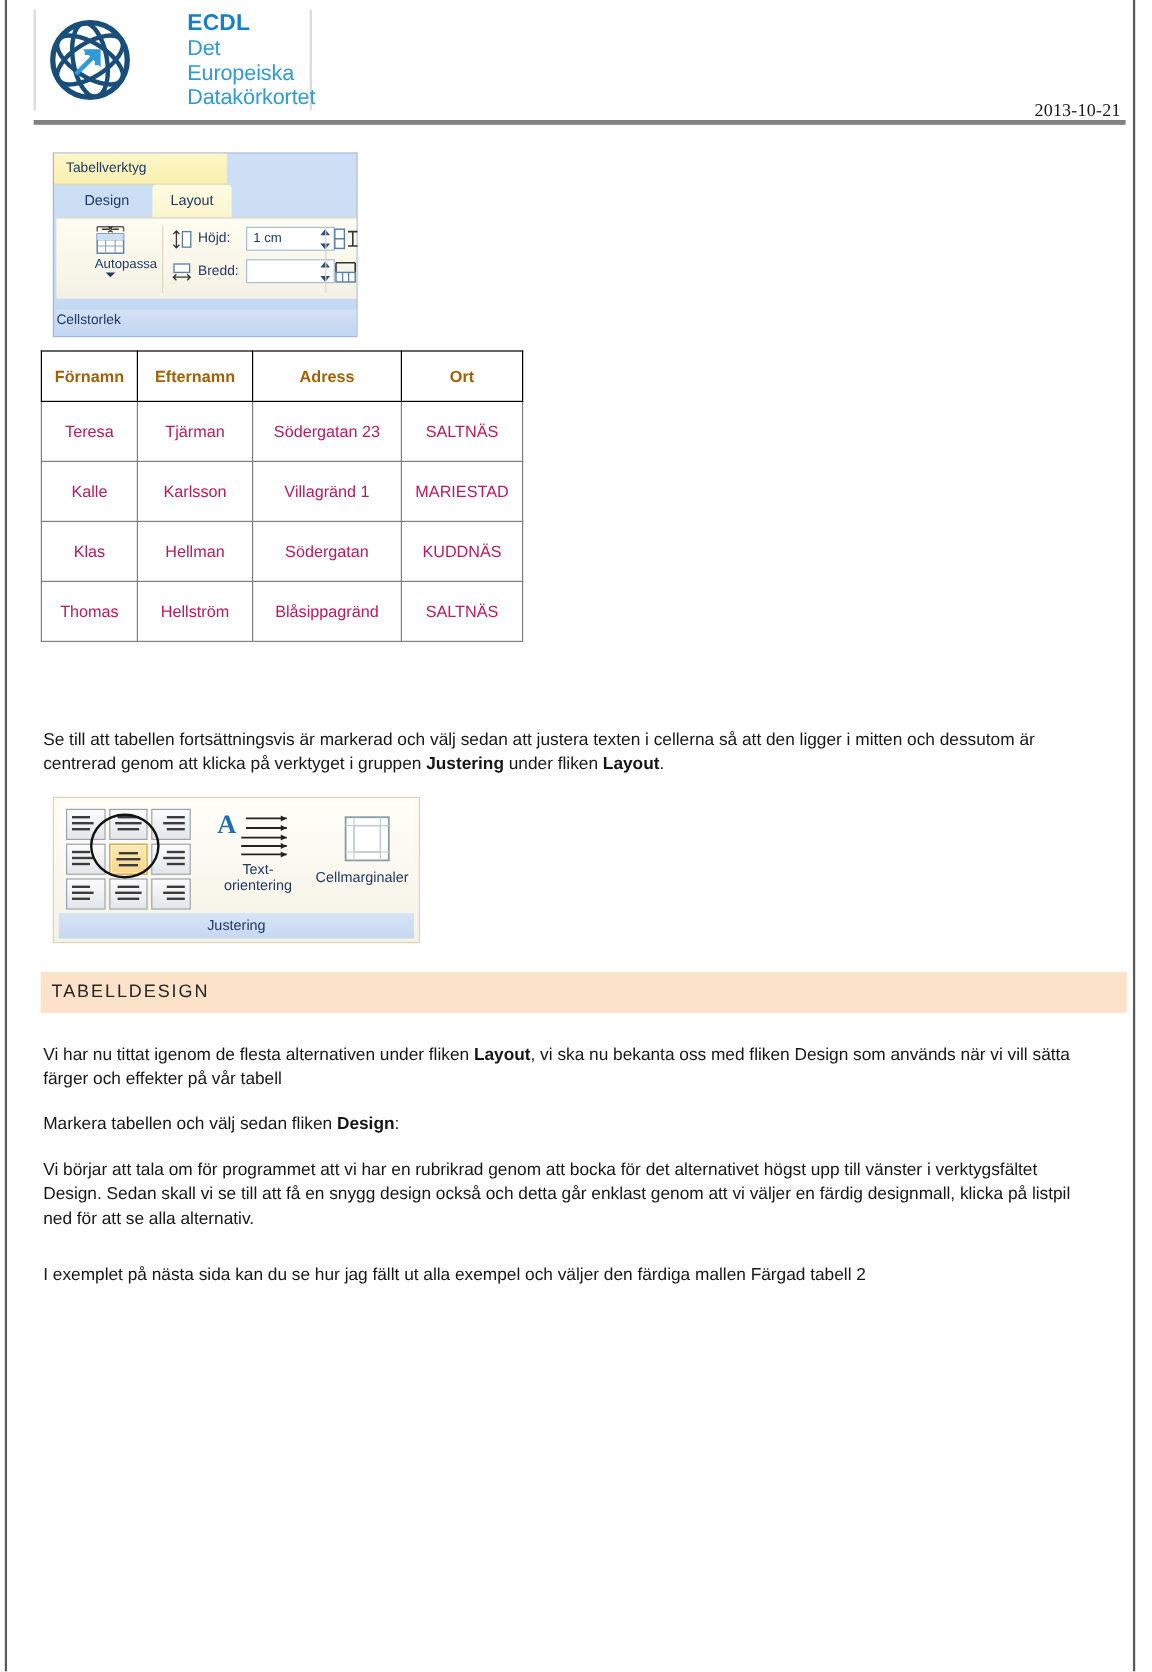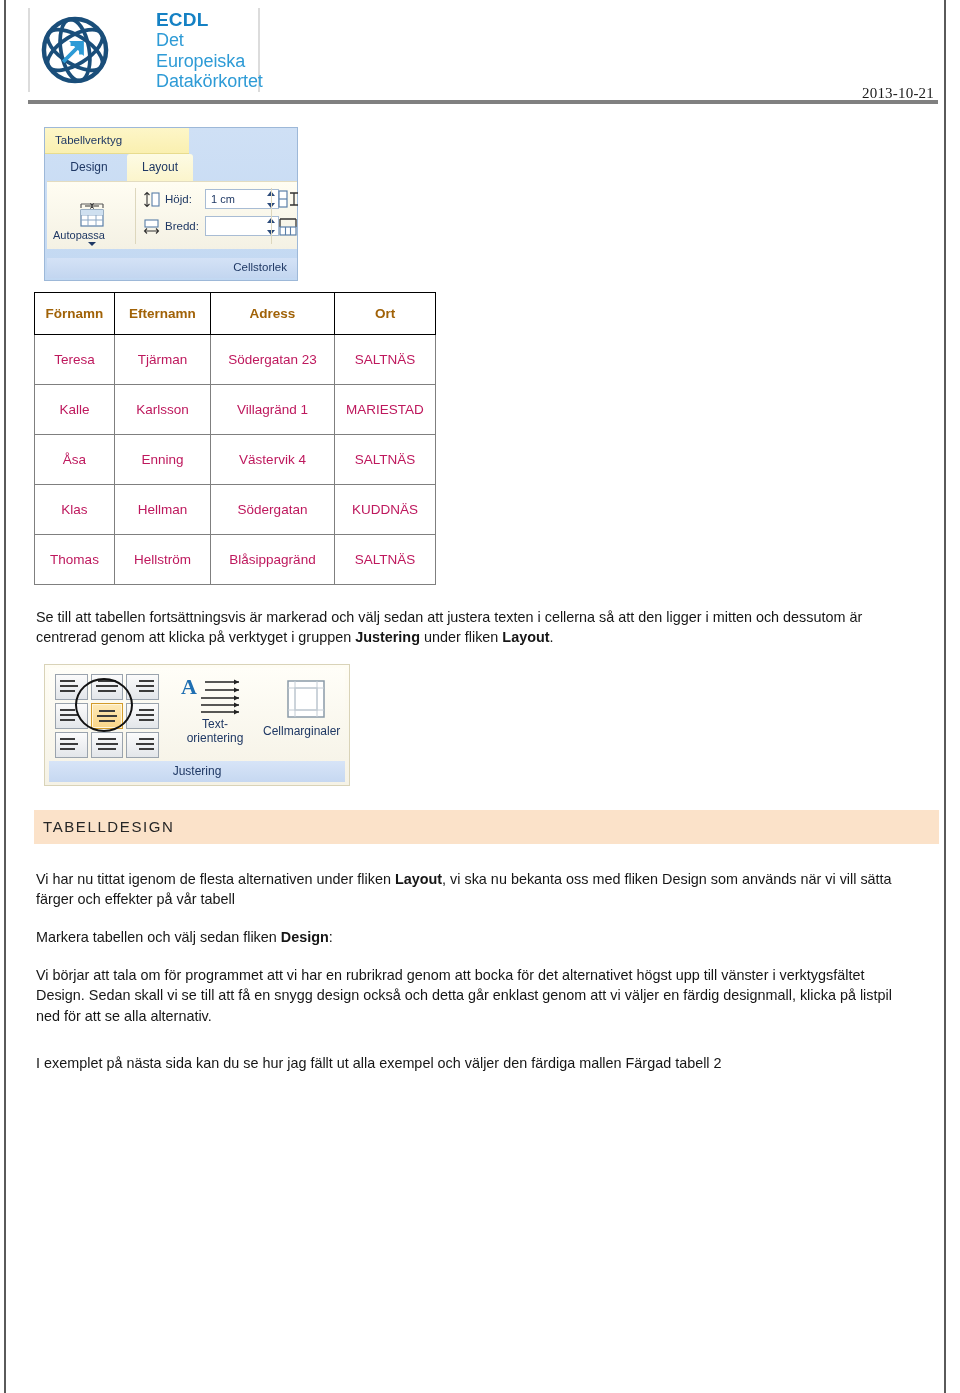--- a/index.html
+++ b/index.html
@@ -91,22 +91,22 @@
     left: 82px; width: 66px;
     background: linear-gradient(#fdfbe4, #fbf5cc);
     border-radius: 3px 3px 0 0;
   }
   .rb1-body {
     position: absolute; left: 2px; top: 53px; width: 250px; height: 68px;
     background: linear-gradient(#fffdf2, #f4f1e4);
     border-top: 1px solid #e3dcc0;
   }
   .rb1-autopassa {
-    position: absolute; left: 6px; top: 17px; width: 78px; height: 64px;
-    text-align: left;
+    position: absolute; left: 6px; top: 2px; width: 78px; height: 64px;
+    text-align: right;
   }
   .rb1-autopassa .glyph {
     display: block; margin: 3px auto 1px; width: 30px; height: 26px;
   }
   .rb1-autopassa .lbl { font-size: 11px; color: #1f3864; display:block; }
   .rb1-autopassa .caret {
     display:block; width:0; height:0; margin: 1px auto 0;
     border-left: 4px solid transparent; border-right: 4px solid transparent;
     border-top: 4px solid #1f3864;
   }
@@ -131,21 +131,21 @@
   .rb1-spin .arrows i {
     width: 0; height: 0; display: block;
     border-left: 4px solid transparent; border-right: 4px solid transparent;
   }
   .rb1-spin .arrows i.up { border-bottom: 5px solid #2b4a7a; }
   .rb1-spin .arrows i.dn { border-top: 5px solid #2b4a7a; }
   .rb1-tblicon { position: absolute; width: 22px; height: 20px; }
   .rb1-footer {
     position: absolute; left: 2px; bottom: 2px; width: 250px; height: 20px;
     background: linear-gradient(#d4e2f6, #c3d6f0);
-    text-align: right; font-size: 11.5px; color: #1f3864;
+    font-size: 11.5px; color: #1f3864;
     padding: 3px 10px 0 0;
   }
 
   
   .data-table {
     position: absolute; left: 28px; top: 292px;
     border-collapse: collapse;
     font-size: 13.5px;
   }
   .data-table th, .data-table td {
@@ -352,26 +352,20 @@
         <td class="c2">Södergatan 23</td>
         <td class="c3">SALTNÄS</td>
       </tr>
       <tr>
         <td class="c0">Kalle</td>
         <td class="c1">Karlsson</td>
         <td class="c2">Villagränd 1</td>
         <td class="c3">MARIESTAD</td>
       </tr>
       <tr>
-        <td class="c0">Åsa</td>
-        <td class="c1">Enning</td>
-        <td class="c2">Västervik 4</td>
-        <td class="c3">SALTNÄS</td>
-      </tr>
-      <tr>
         <td class="c0">Klas</td>
         <td class="c1">Hellman</td>
         <td class="c2">Södergatan</td>
         <td class="c3">KUDDNÄS</td>
       </tr>
       <tr>
         <td class="c0">Thomas</td>
         <td class="c1">Hellström</td>
         <td class="c2">Blåsippagränd</td>
         <td class="c3">SALTNÄS</td>

